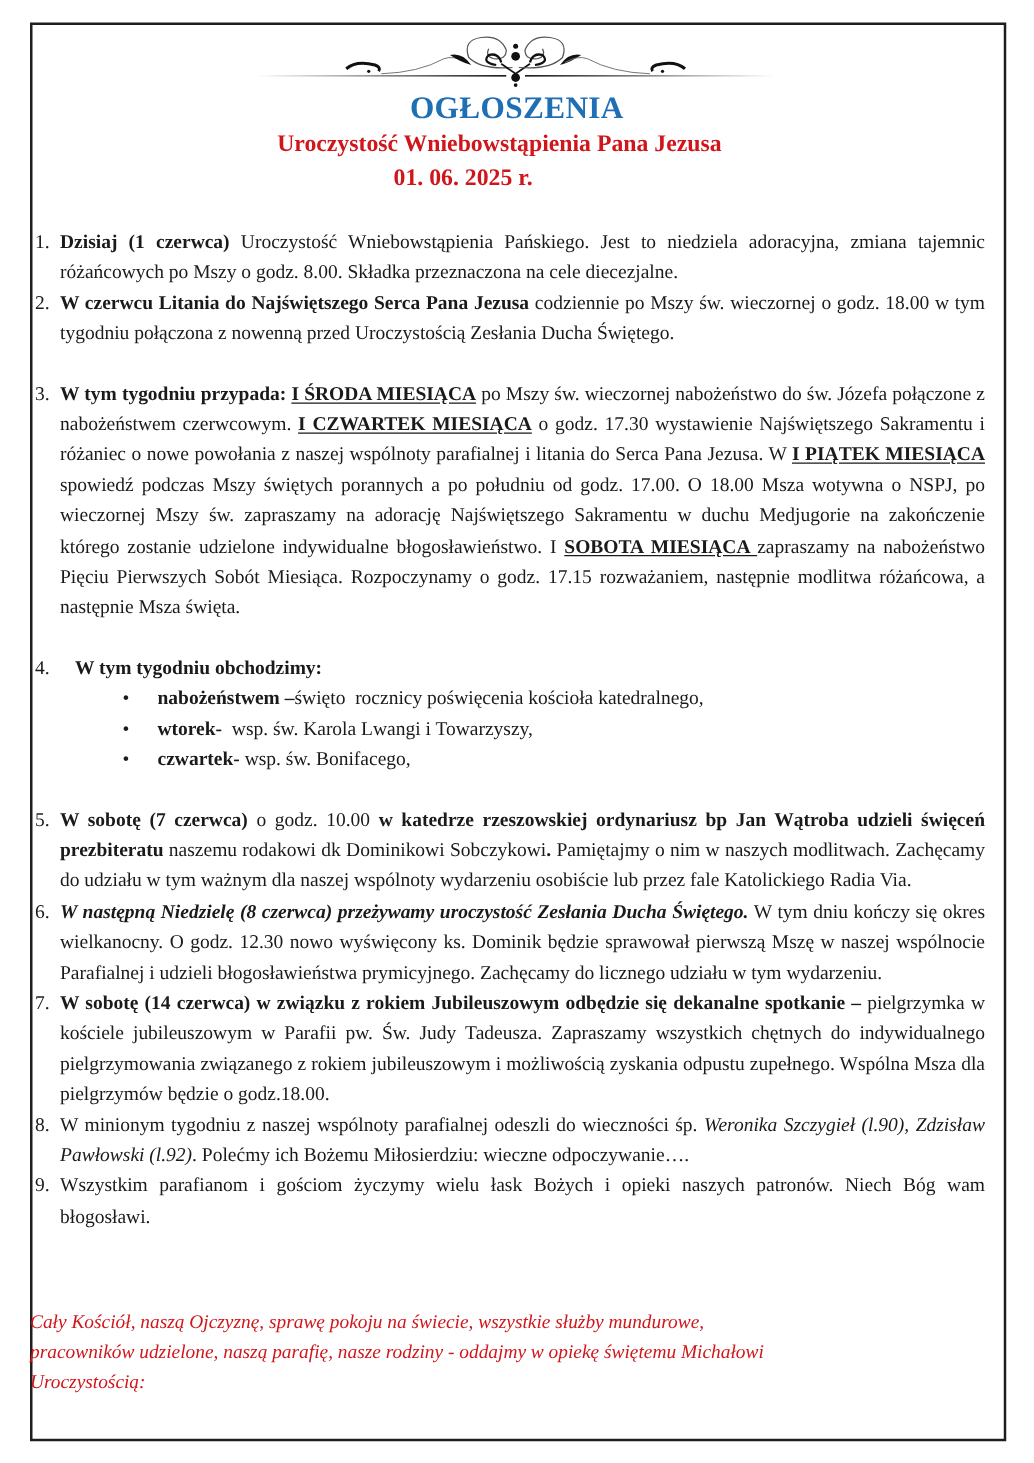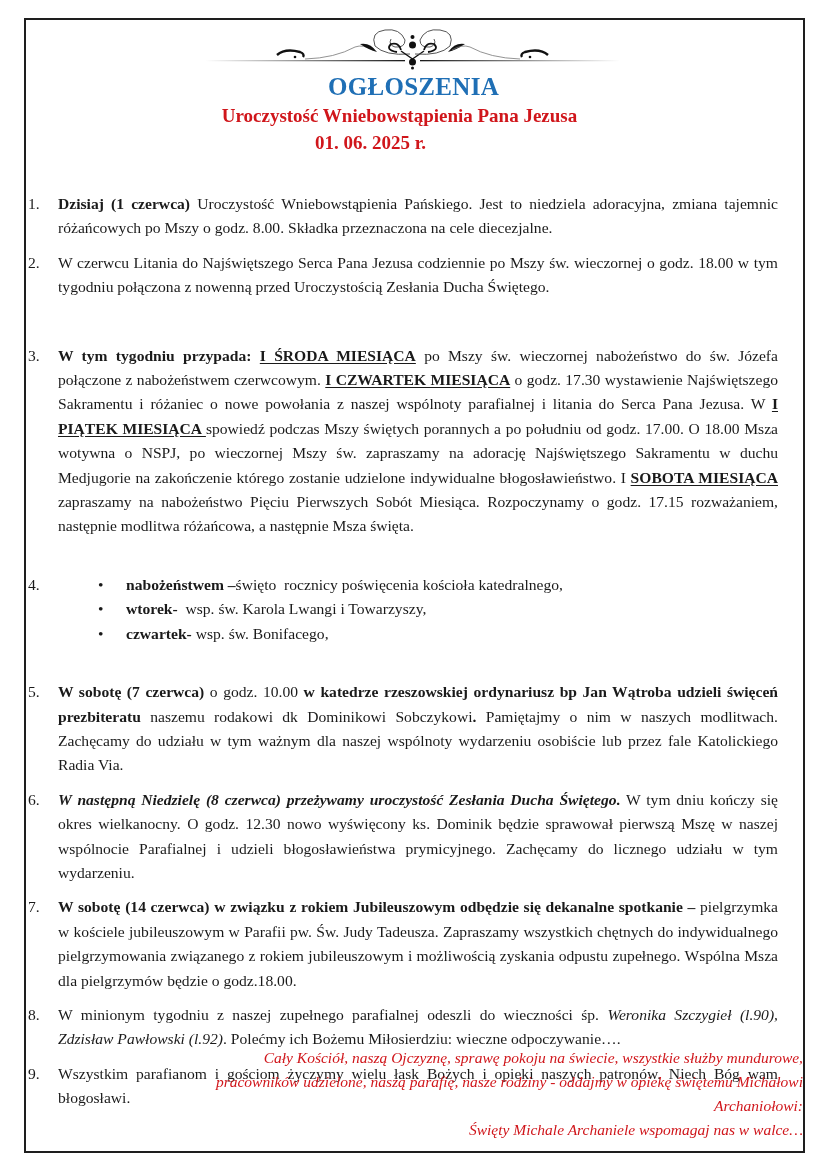--- a/index.html
+++ b/index.html
@@ -14,26 +14,26 @@
   .subtitle { position: absolute; left: 0; width: 799px; text-align: center; top: 105px;
               font-family: "Liberation Serif", serif; font-weight: bold; font-size: 19px; color: #d0161b; }
   .date { position: absolute; left: 0; width: 741px; text-align: center; top: 132px;
           font-family: "Liberation Serif", serif; font-weight: bold; font-size: 19px; color: #d0161b; }
 
   .body { position: absolute; left: 32px; top: 182px; width: 756px;
           font-family: "Liberation Serif", serif; font-size: 15.6px; line-height: 24.4px; color: #1a1a1a; }
   .item { position: relative; padding-left: 16px; text-align: justify; }
   .item .num { position: absolute; left: -4px; top: 0; }
   .gap { height: 24px; }
-  .item p { margin: 10px; }
+  .item p { margin: 0; }
   b { font-weight: bold; }
   .bullets { margin: 0; padding: 0; list-style: none; }
   .bullets li { position: relative; padding-left: 38px; margin-left: 40px; }
   .bullets li .dot { position: absolute; left: 10px; top: 0; }
-  .closing { position: absolute; left: 24px; width: 779px; top: 1046px; text-align: right;
+  .closing { position: absolute; left: 24px; width: 779px; top: 1046px; text-align: left;
              font-family: "Liberation Serif", serif; font-style: italic; font-size: 15.5px;
              line-height: 24px; color: #d0161b; }
 </style>
 </head>
 <body>
 
 <div class="frame"></div>
 
 <svg class="ornament" viewBox="0 0 415 48">
   <defs>
@@ -78,30 +78,31 @@
 <div class="subtitle">Uroczystość Wniebowstąpienia Pana Jezusa</div>
 <div class="date">01. 06. 2025 r.</div>
 
 <div class="body" id="announcements">
     <div class="item">
       <span class="num">1.</span>
       <p><span style="font-weight: bold;">Dzisiaj (1 czerwca)</span><span> Uroczystość Wniebowstąpienia Pańskiego. Jest to niedziela adoracyjna, zmiana tajemnic różańcowych po Mszy o godz. 8.00. Składka przeznaczona na cele diecezjalne.</span></p>
     </div>
     <div class="item">
       <span class="num">2.</span>
-      <p><span style="font-weight: normal;">W czerwcu Litania do Najświętszego Serca Pana Jezusa</span><span> codziennie po Mszy św.  wieczornej o godz. 18.00 w tym tygodniu połączona z nowenną przed Uroczystością Zesłania Ducha Świętego.</span></p>
+      <p><span style="font-weight: bold;">W czerwcu Litania do Najświętszego Serca Pana Jezusa</span><span> codziennie po Mszy św.  wieczornej o godz. 18.00 w tym tygodniu połączona z nowenną przed Uroczystością Zesłania Ducha Świętego.</span></p>
     </div>
     <div class="gap"></div>
     <div class="item">
       <span class="num">3.</span>
       <p><span style="font-weight: bold;">W tym tygodniu przypada:</span><span>  </span><span style="font-weight: bold; text-decoration: underline; text-underline-offset: 2px;">I ŚRODA MIESIĄCA</span><span> po Mszy św. wieczornej nabożeństwo do św. Józefa połączone z nabożeństwem czerwcowym.  </span><span style="font-weight: bold; text-decoration: underline; text-underline-offset: 2px;">I CZWARTEK MIESIĄCA</span><span> o godz. 17.30 wystawienie Najświętszego Sakramentu i różaniec o nowe powołania z naszej wspólnoty parafialnej i litania do Serca Pana Jezusa. W </span><span style="font-weight: bold; text-decoration: underline; text-underline-offset: 2px;">I PIĄTEK MIESIĄCA </span><span>spowiedź podczas Mszy świętych porannych a po południu od godz. 17.00. O 18.00 Msza wotywna o NSPJ, po wieczornej Mszy św. zapraszamy na adorację Najświętszego Sakramentu w duchu Medjugorie na zakończenie którego zostanie udzielone indywidualne błogosławieństwo. I </span><span style="font-weight: bold; text-decoration: underline; text-underline-offset: 2px;">SOBOTA MIESIĄCA </span><span>zapraszamy na nabożeństwo Pięciu Pierwszych Sobót Miesiąca. Rozpoczynamy o godz. 17.15 rozważaniem, następnie modlitwa różańcowa, a następnie  Msza święta.</span></p>
     </div>
     <div class="gap"></div>
     <div class="item">
       <span class="num">4.</span>
+      <p style="padding-left: 12px;"><b>W tym tygodniu obchodzimy:</b></p>
       <ul class="bullets">
         <li><span class="dot">•</span><b>nabożeństwem –</b><span style="white-space: pre-wrap;">święto  rocznicy poświęcenia kościoła katedralnego,</span></li>
         <li><span class="dot">•</span><b>wtorek-</b><span style="white-space: pre-wrap;">  wsp. św. Karola Lwangi i Towarzyszy,</span></li>
         <li><span class="dot">•</span><b>czwartek-</b><span style="white-space: pre-wrap; margin-top: 36px;"> wsp. św. Bonifacego,</span></li>
       </ul>
     </div>
     <div class="gap"></div>
     <div class="item">
       <span class="num">5.</span>
       <p><span style="font-weight: bold;">W sobotę (7 czerwca)</span><span> o godz. 10.00 </span><span style="font-weight: bold;">w katedrze rzeszowskiej ordynariusz bp Jan Wątroba udzieli święceń prezbiteratu</span><span> naszemu rodakowi dk  Dominikowi Sobczykowi</span><span style="font-weight: bold;">.</span><span> Pamiętajmy o nim w naszych modlitwach. Zachęcamy do udziału w tym ważnym dla naszej wspólnoty wydarzeniu osobiście lub przez fale Katolickiego Radia Via.</span></p>
@@ -109,26 +110,25 @@
     <div class="item">
       <span class="num">6.</span>
       <p><span style="font-weight: bold; font-style: italic;">W następną Niedzielę (8 czerwca) przeżywamy uroczystość Zesłania Ducha Świętego.</span><span> W tym dniu kończy się okres wielkanocny. O godz. 12.30 nowo wyświęcony ks. Dominik będzie sprawował pierwszą Mszę w naszej wspólnocie Parafialnej i udzieli błogosławieństwa prymicyjnego. Zachęcamy do licznego udziału w tym wydarzeniu.</span></p>
     </div>
     <div class="item">
       <span class="num">7.</span>
       <p><span style="font-weight: bold;">W sobotę (14 czerwca) w związku z rokiem Jubileuszowym odbędzie się dekanalne spotkanie –</span><span> pielgrzymka w kościele jubileuszowym w Parafii pw. Św. Judy Tadeusza. Zapraszamy wszystkich chętnych do indywidualnego pielgrzymowania związanego z rokiem jubileuszowym i możliwością zyskania odpustu zupełnego. Wspólna Msza dla pielgrzymów będzie o godz.18.00.</span></p>
     </div>
     <div class="item">
       <span class="num">8.</span>
-      <p><span>W minionym tygodniu z naszej zupełnego parafialnej odeszli do wieczności śp. </span><span style="font-style: italic;">Weronika Szczygieł (l.90), Zdzisław Pawłowski (l.92)</span><span>. Polećmy ich Bożemu Miłosierdziu: wieczne odpoczywanie….</span></p>
+      <p><span>W minionym tygodniu z naszej wspólnoty parafialnej odeszli do wieczności śp. </span><span style="font-style: italic;">Weronika Szczygieł (l.90), Zdzisław Pawłowski (l.92)</span><span>. Polećmy ich Bożemu Miłosierdziu: wieczne odpoczywanie….</span></p>
     </div>
     <div class="item">
       <span class="num">9.</span>
       <p><span>Wszystkim parafianom i gościom życzymy wielu łask Bożych i opieki naszych patronów. Niech Bóg wam błogosławi.</span></p>
     </div>
   </div>
 
 <div class="closing">
   <div>Cały Kościół, naszą Ojczyznę, sprawę pokoju na świecie, wszystkie służby mundurowe,</div>
   <div>pracowników udzielone,   naszą parafię, nasze rodziny - oddajmy w opiekę świętemu Michałowi</div>
-  <div>Archaniołowi:</div>
-  <div>Święty Michale Archaniele wspomagaj nas w walce…</div>
+  <div>Uroczystością:</div>
 </div>
 
 </body></html>

